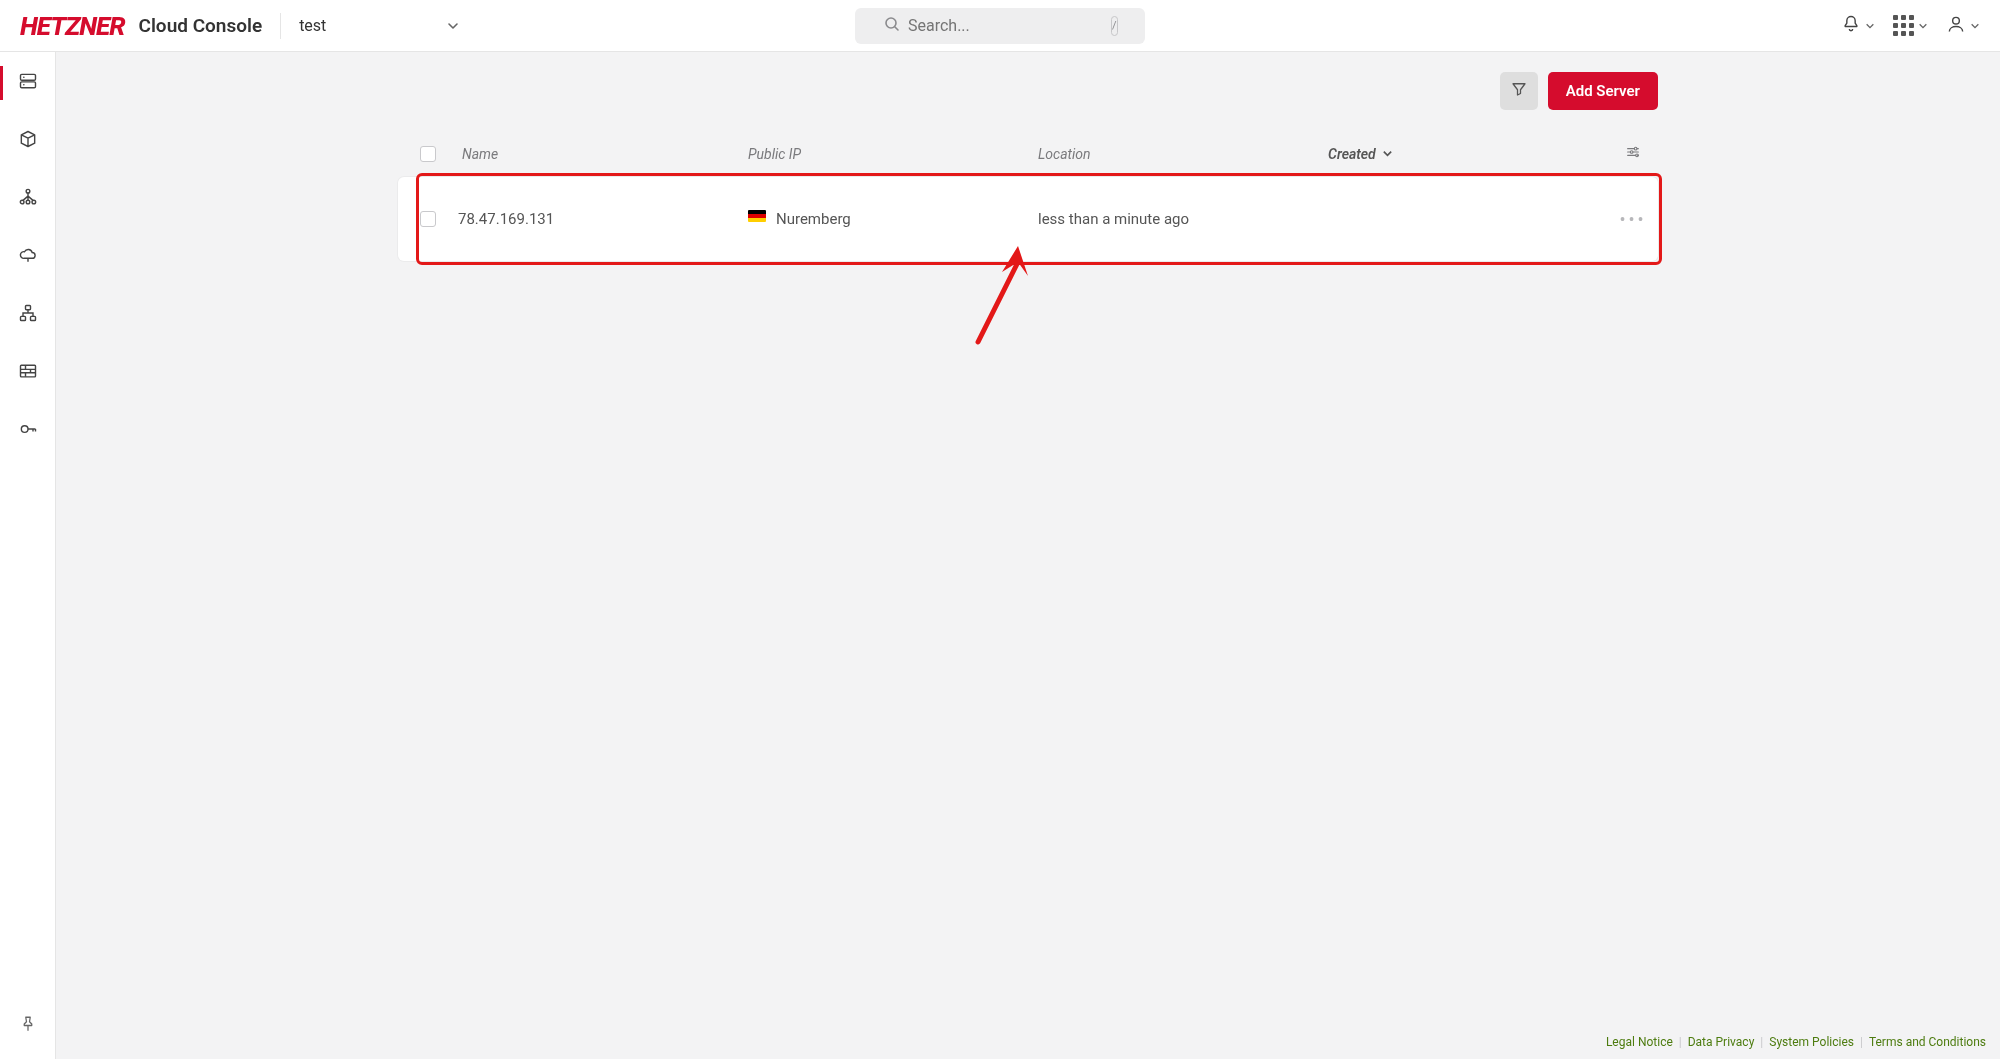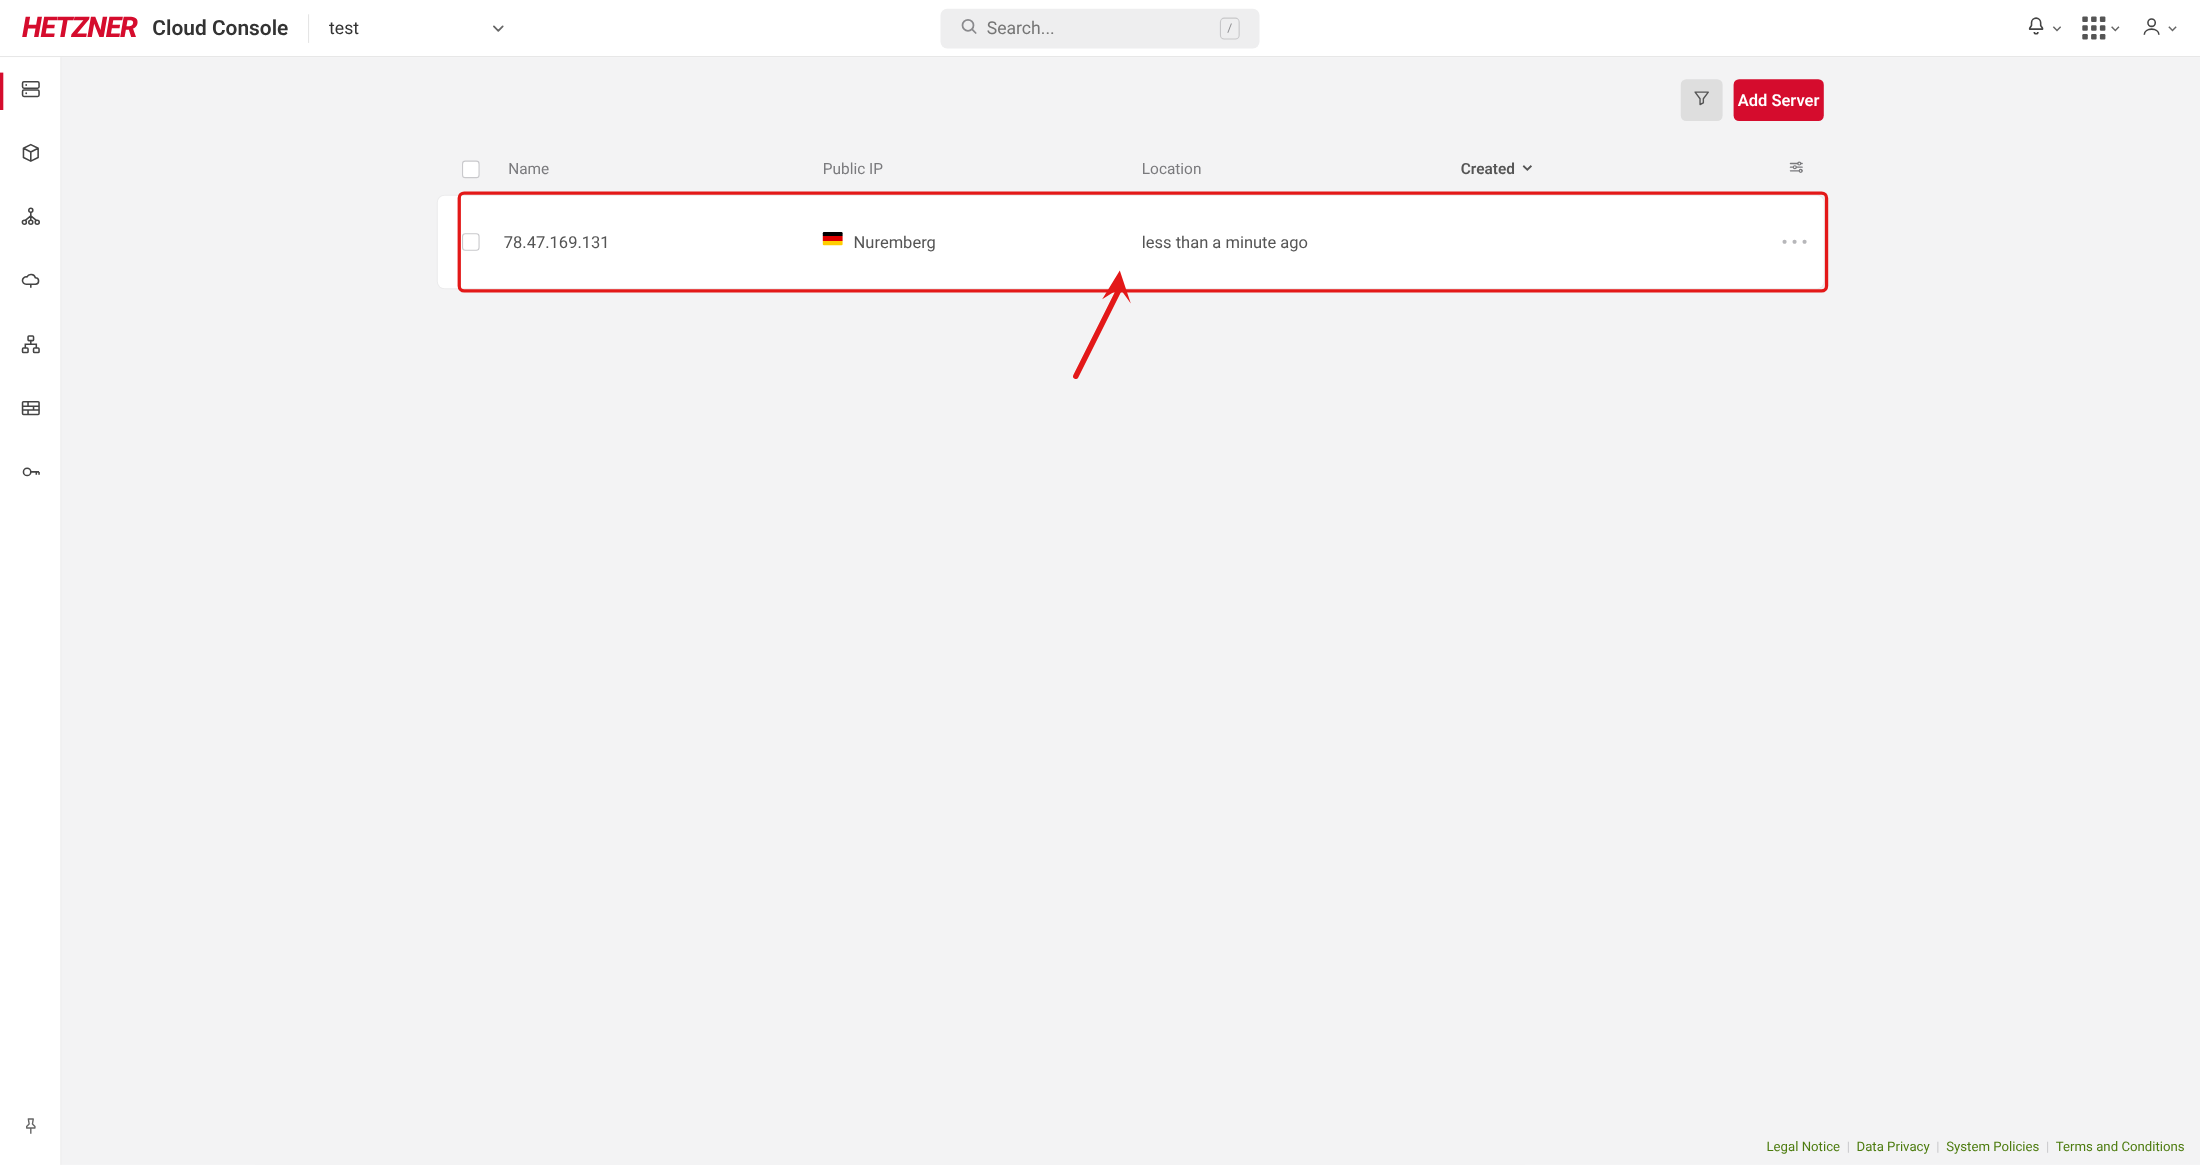--- a/index.html
+++ b/index.html
@@ -8,21 +8,21 @@
 
 .topbar { height: 52px; display: flex; align-items: center; padding: 0 20px; border-bottom: 1px solid #e5e5e5; background: #fff; }
 .brand { color: #d50c2d; font-weight: 800; font-size: 26px; letter-spacing: -1px; font-style: italic; }
 .console-label { font-weight: 600; font-size: 19px; color: #333; margin-left: 14px; }
 .divider-v { width: 1px; height: 26px; background: #e5e5e5; margin: 0 18px; }
 .project-picker { display: flex; align-items: center; width: 160px; cursor: pointer; }
 .project-picker .name { font-size: 16px; color: #333; }
 .project-picker .caret { margin-left: auto; }
 .caret svg { display:block; }
 
-.search { position: absolute; left: 50%; transform: translateX(-50%); width: 290px; height: 36px; background: #eeeeef; border-radius: 6px; display: flex; align-items: center; padding: 0 18px; }
+.search { position: absolute; left: 50%; transform: translateX(-50%); width: 290px; height: 36px; background: #eeeeef; border-radius: 6px; display: flex; align-items: center; padding: 0 29px; }
 .search svg { flex: 0 0 auto; }
 .search input { border: none; background: transparent; outline: none; font-size: 16px; margin-left: 8px; flex: 1; color: #555; }
 .search .kbd { width: 18px; height: 20px; border: 1px solid #c7c7c9; border-radius: 4px; display: flex; align-items: center; justify-content: center; font-size: 11px; color: #8a8a8d; }
 
 .topbar-right { margin-left: auto; display: flex; align-items: center; gap: 18px; }
 .icon-btn { display: flex; align-items: center; gap: 4px; cursor: pointer; color: #555; }
 .apps-grid { display: grid; grid-template-columns: repeat(3, 5px); grid-auto-rows: 5px; gap: 3px; }
 .apps-grid span { background: #555; border-radius: 1px; }
 
 
@@ -34,24 +34,24 @@
 
 .main { position: absolute; left: 56px; right: 0; top: 52px; bottom: 0; background: #f3f3f4; }
 .content { max-width: 1320px; margin: 0 auto; padding: 20px 30px 0; position: relative; }
 
 .tabs-row { display: flex; align-items: center; }
 .tabs { display: flex; gap: 26px; }
 .tab { font-size: 15px; color: #555; cursor: pointer; padding-bottom: 10px; }
 .tab.active { color: #d50c2d; font-weight: 600; border-bottom: 3px solid #d50c2d; }
 .tabs-actions { margin-left: auto; display: flex; gap: 10px; }
 .filter-btn { width: 38px; height: 38px; background: #dedede; border-radius: 5px; display: flex; align-items: center; justify-content: center; cursor: pointer; }
-.add-btn { height: 38px; padding: 0 4px; background: #d50c2d; color: #fff; font-weight: 600; font-size: 15px; border-radius: 5px; display: flex; align-items: center; cursor: pointer; }
+.add-btn { height: 38px; padding: 0 18px; background: #d50c2d; color: #fff; font-weight: 600; font-size: 15px; border-radius: 5px; display: flex; align-items: center; cursor: pointer; }
 
 .table { margin-top: 26px; }
-.thead { display: flex; align-items: center; padding: 8px 0 14px; color: #7a7a7d; font-size: 14px; }
+.thead { display: flex; align-items: center; padding: 8px 0 14px; color: #7a7a7d; font-size: 14px; font-style: italic; }
 .col-check { width: 60px; display: flex; justify-content: center; }
 .col-name  { width: 290px; padding-left: 4px; }
 .col-ip    { width: 290px; }
 .col-loc   { width: 290px; }
 .col-created { width: 260px; display:flex; align-items:center; gap:6px; font-weight:600; color:#555;}
 .col-actions { margin-left: auto; width: 50px; display:flex; justify-content:center; }
 .checkbox { width: 16px; height: 16px; border: 1.5px solid #c9c9cc; border-radius: 3px; background: #fff; }
 
 .row-wrap { position: relative; }
 .highlight { position: absolute; inset: -4px -4px -4px 18px; border: 3px solid #e31818; border-radius: 6px; pointer-events: none; }

